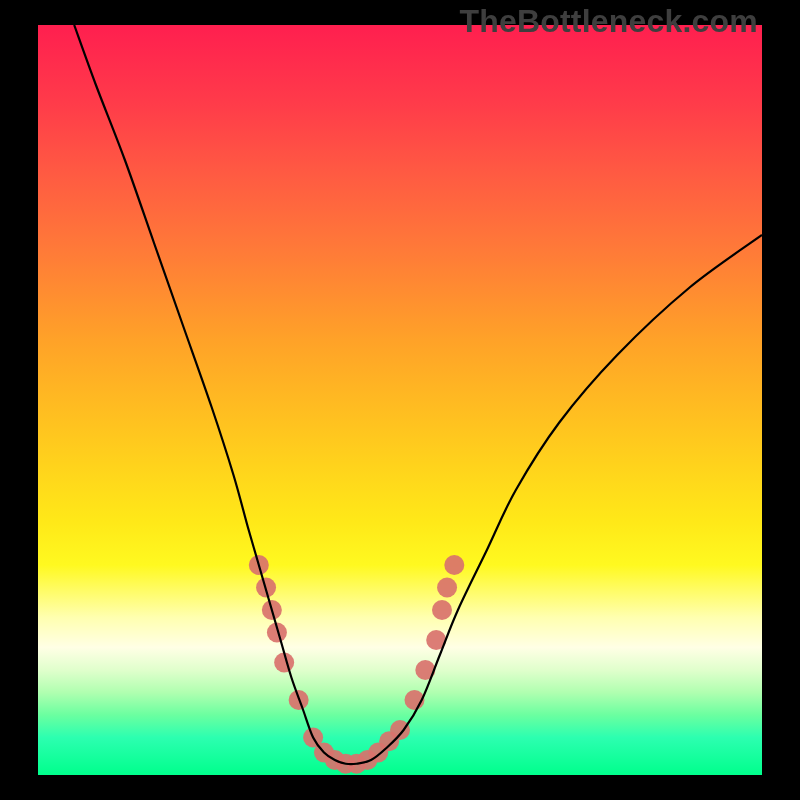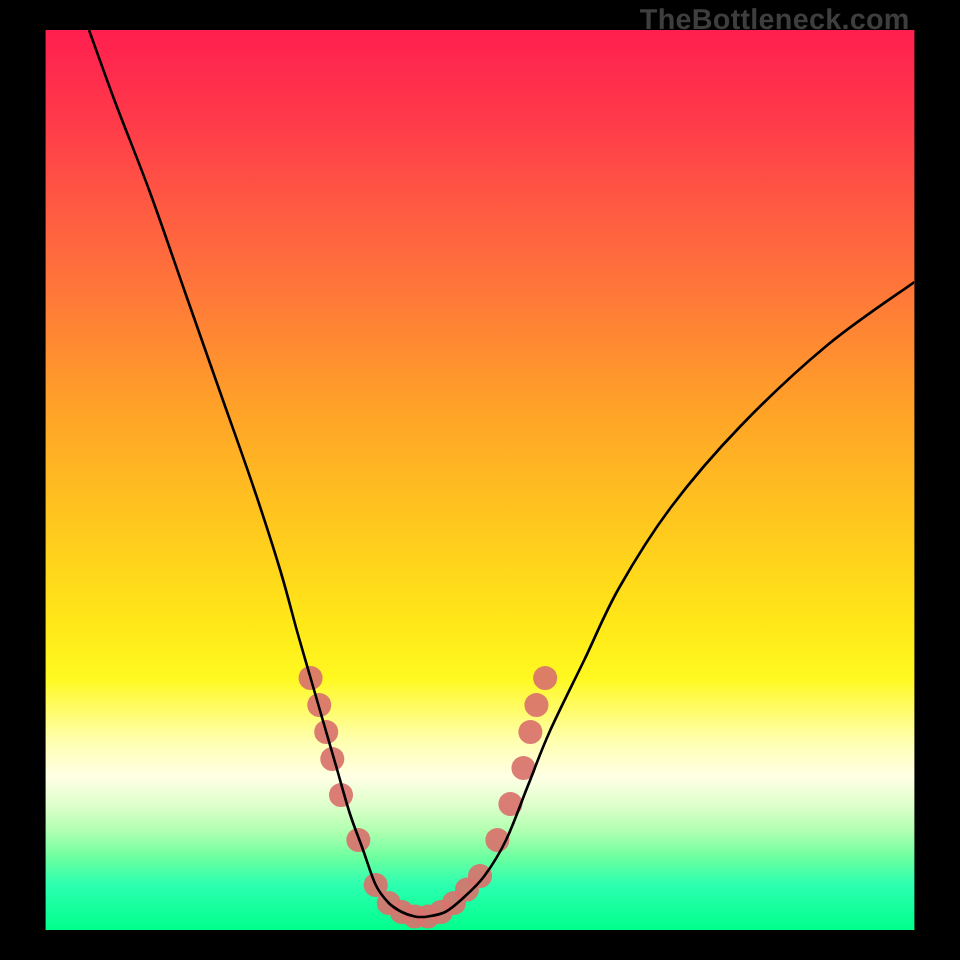--- a/index.html
+++ b/index.html
@@ -45,21 +45,21 @@
       #6bffa0 92%,
       #2cffb0 95%,
       #00ff8c 100%
     );
   }
   .watermark {
     position: absolute;
     top: 3px;
     right: 42px;
     font-family: Arial, Helvetica, sans-serif;
-    font-size: 24px;
+    font-size: 32px;
     font-weight: 600;
     color: #3e3e3e;
     letter-spacing: 0.2px;
   }
   .curve-svg {
     position: absolute;
     left: 0;
     top: 0;
     width: 100%;
     height: 100%;

